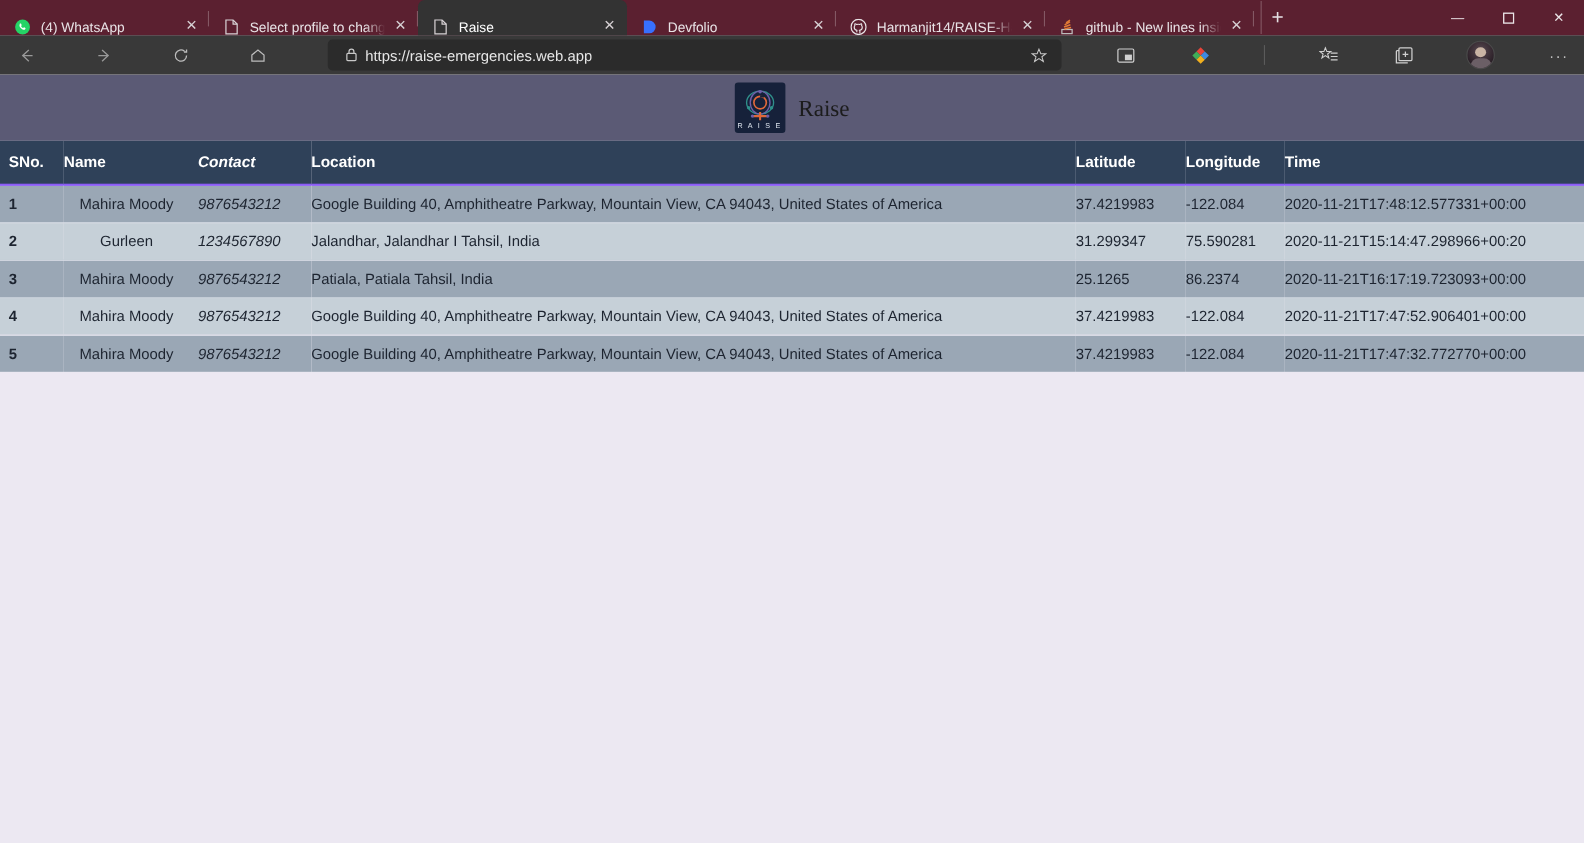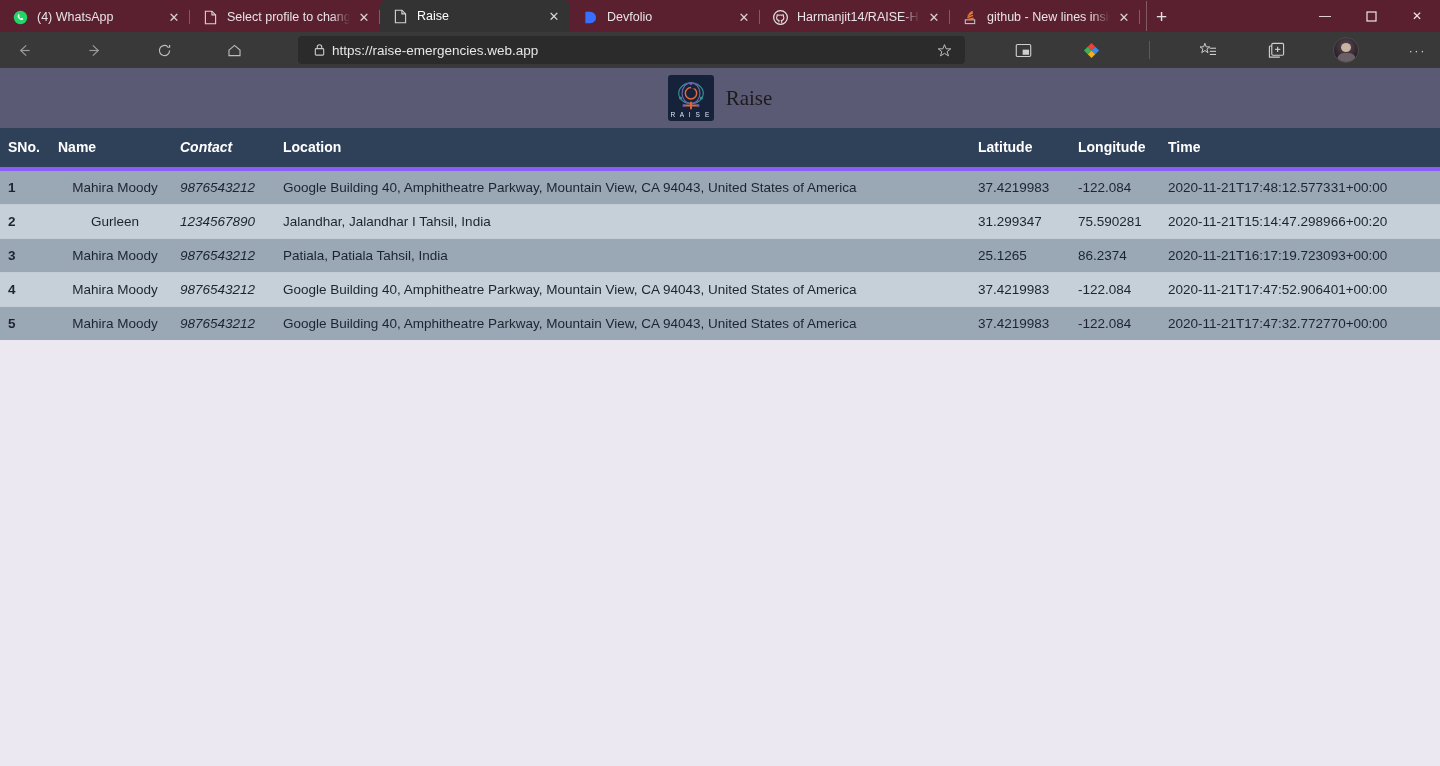--- a/index.html
+++ b/index.html
@@ -20,21 +20,21 @@
     display: flex;
     align-items: flex-end;
     flex: 0 0 32px;
     position: relative;
   }
   .tabs { display: flex; align-items: flex-end; height: 32px; }
   .tab {
     height: 30px;
     width: 190px;
     display: flex;
-    align-items: center;
+    align-items: flex-end;
     padding: 0 6px 0 12px;
     color: #e8e3e6;
     font-size: 12.5px;
     position: relative;
     border-top-left-radius: 6px;
     border-top-right-radius: 6px;
     flex: 0 0 auto;
   }
   .tab .sep {
     position: absolute; right: 0; top: 8px; bottom: 8px; width: 1px;
@@ -147,21 +147,21 @@
 
   .table-wrap { width: 1440px; }
   table.data { width: 1440px; border-collapse: collapse; table-layout: fixed; }
   table.data thead th {
     background: #2f4159;
     color: #ffffff;
     font-size: 14px;
     font-weight: bold;
     text-align: left;
     padding: 11px 8px 12px 0;
-    border-bottom: 4px solid #8b5cf6;
+    border-bottom: 2px solid #8b5cf6;
     white-space: nowrap;
   }
   table.data tbody td {
     font-size: 13.5px;
     color: #1d2430;
     padding: 9px 8px 9px 0;
     border-top: 1px solid #c3ccd6;
     white-space: nowrap;
     overflow: hidden;
     text-overflow: clip;

